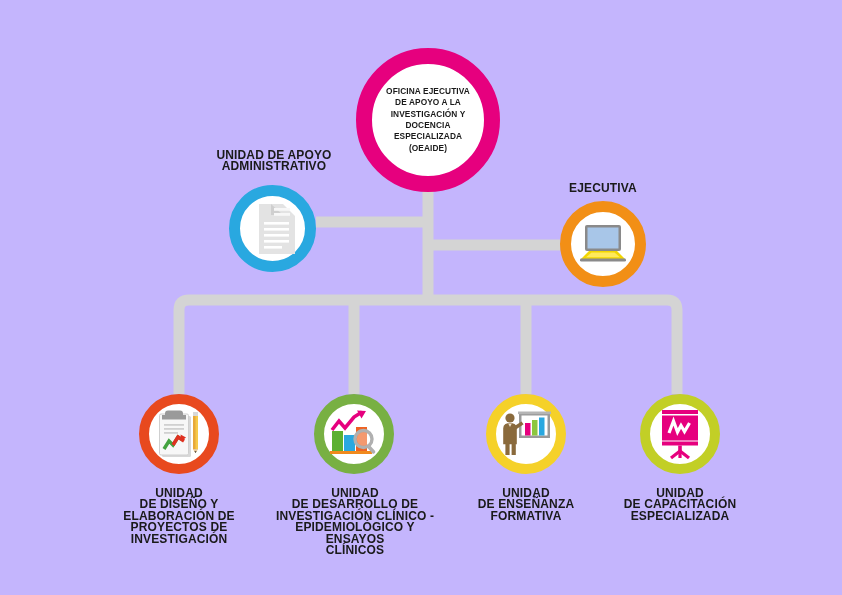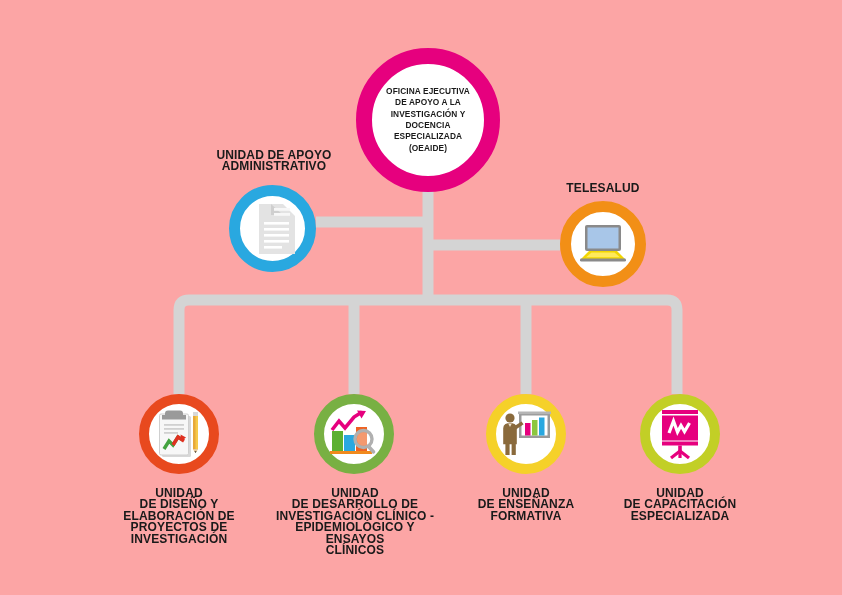--- a/index.html
+++ b/index.html
@@ -8,21 +8,21 @@
     padding: 0;
     background: #ffffff;
   }
   body {
     font-family: "Liberation Sans", sans-serif;
   }
   #stage {
     position: relative;
     width: 842px;
     height: 595px;
-    background: #fca5a5;
+    background: #c4b5fd;
     overflow: hidden;
   }
   #connectors {
     position: absolute;
     left: 0;
     top: 0;
     width: 842px;
     height: 595px;
   }
 
@@ -170,21 +170,21 @@
           <rect x="15" y="20" width="25" height="2.6"></rect>
           <rect x="15" y="26" width="25" height="2.6"></rect>
           <rect x="15" y="32" width="25" height="2.6"></rect>
           <rect x="15" y="38" width="25" height="2.6"></rect>
           <rect x="15" y="44" width="18" height="2.6"></rect>
         </g>
       </svg>
     </div>
   </div>
 
-  <div class="label" id="label-telesalud">TELESALUD</div>
+  <div class="label" id="label-telesalud">EJECUTIVA</div>
 
   <div class="node" id="telesalud-node">
     <div class="node-inner">
       <svg class="icon-svg" width="52" height="42" viewBox="0 0 52 42">
 
         <rect x="8" y="2" width="36" height="26" rx="2" fill="#8a8a8a"></rect>
         <rect x="10.5" y="4.5" width="31" height="21" fill="#a8c6e8"></rect>
 
         <path d="M4 36 L12 28 H40 L48 36 Z" fill="#f2d600"></path>
         <path d="M9 34.2 L14.5 29.6 H37.5 L43 34.2 Z" fill="#ffe95c"></path>

